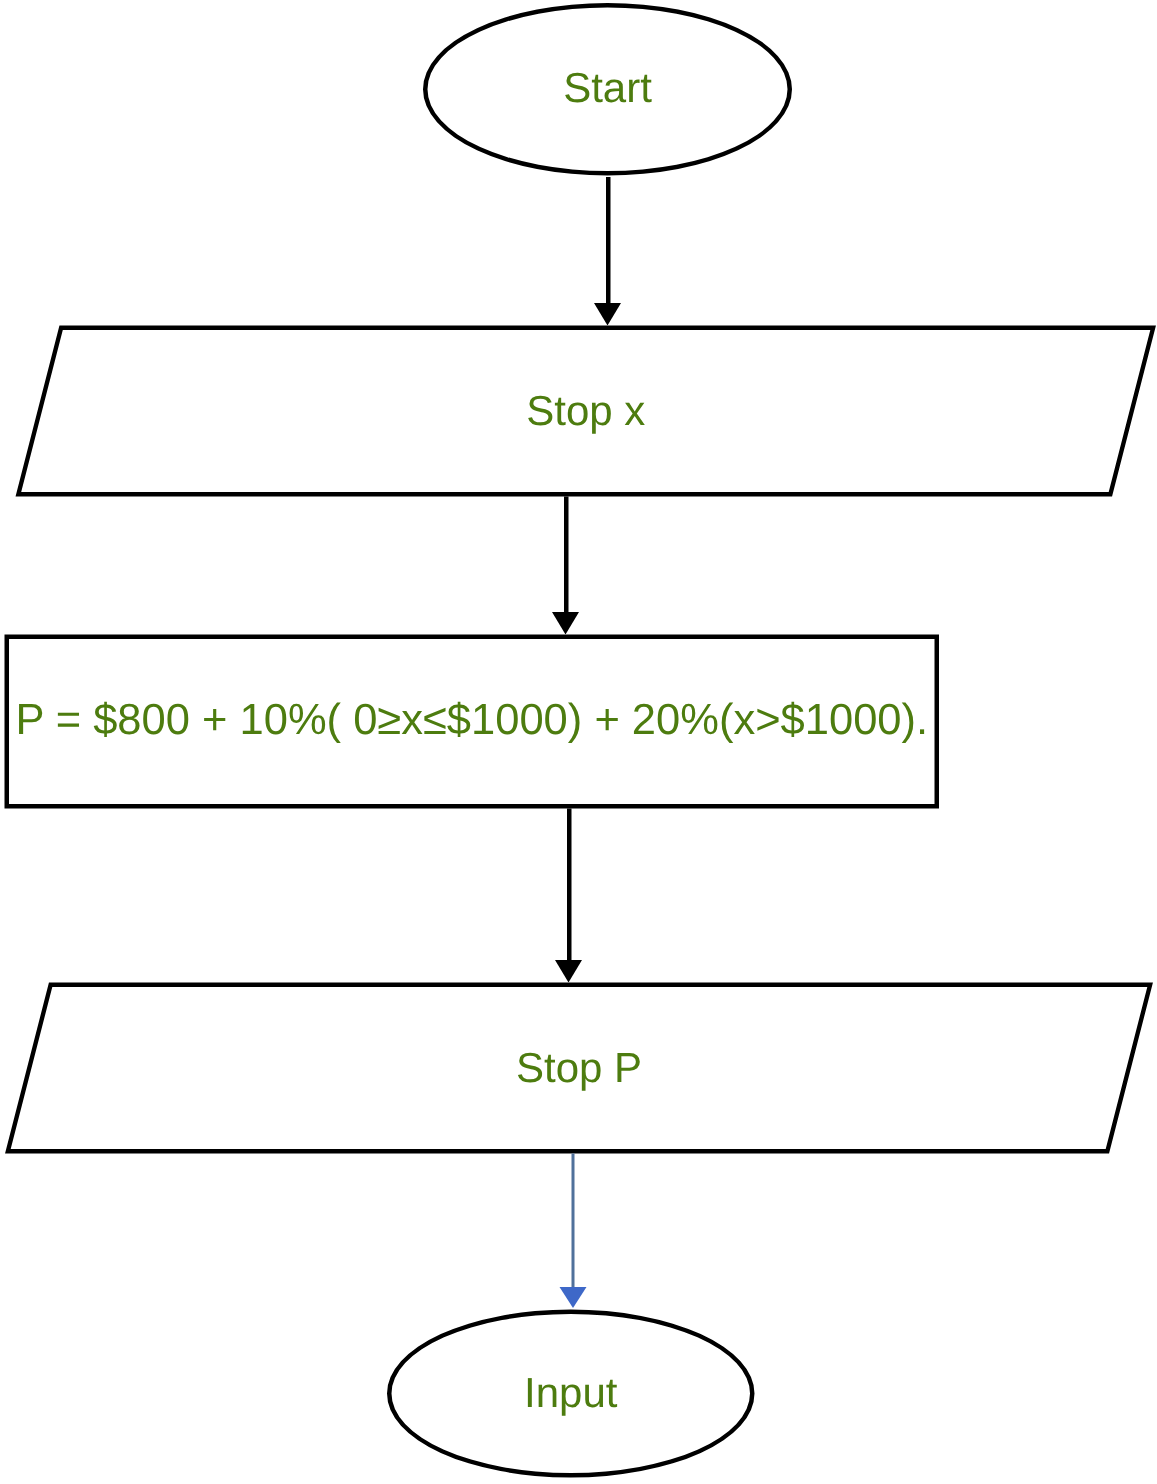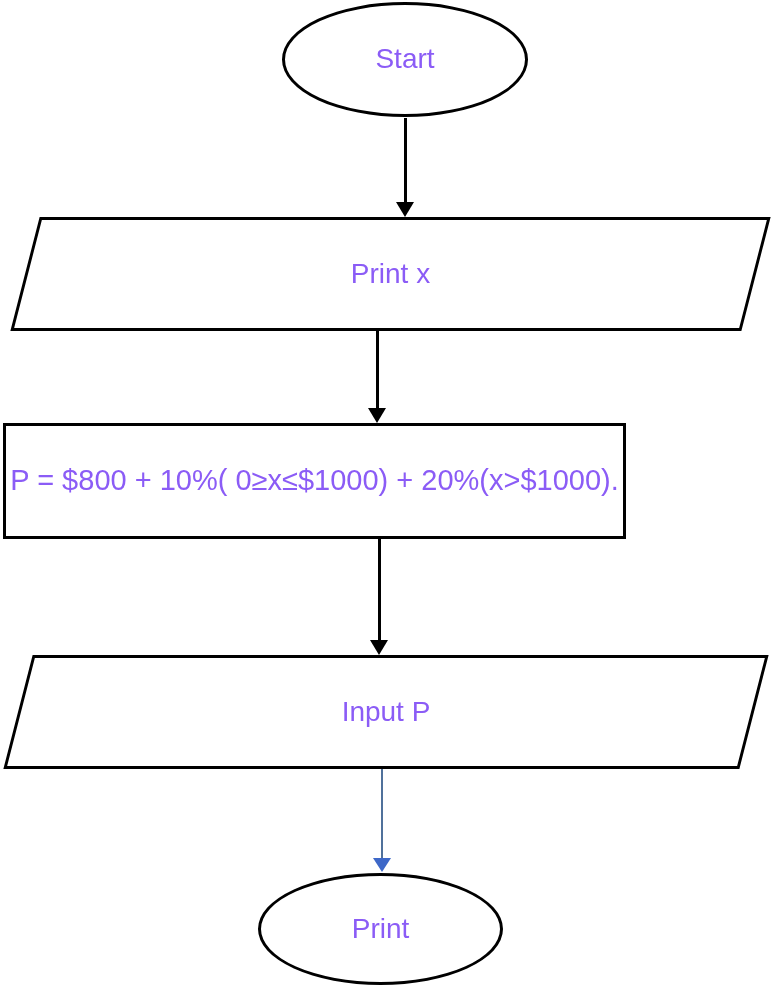--- a/index.html
+++ b/index.html
@@ -12,21 +12,21 @@
     width: 771px;
     height: 989px;
     background: #ffffff;
     font-family: "Liberation Sans", sans-serif;
     color: #0a0a0a;
     overflow: hidden;
   }
   .node-label {
     font-size: 28px;
     line-height: 1.1;
-    color: #8b5cf6;
+    color: #4d7c0f;
     white-space: nowrap;
   }
   
   .ellipse {
     position: absolute;
     border: 3px solid #000000;
     border-radius: 50%;
     box-sizing: border-box;
     display: flex;
     align-items: center;
@@ -97,38 +97,38 @@
 
   <div class="ellipse ellipse-start">
     <span class="node-label">Start</span>
   </div>
 
   <div class="arrow-stem stem-1" style="background-color: rgb(0, 0, 0);"></div>
   <div class="arrow-head head-1" style="border-top-color: rgb(0, 0, 0);"></div>
 
   <div class="parallelogram para-input"></div>
   <div class="para-label-overlay overlay-input">
-    <span class="node-label">Print x</span>
+    <span class="node-label">Stop x</span>
   </div>
 
   <div class="arrow-stem stem-2" style="background-color: rgb(0, 0, 0);"></div>
   <div class="arrow-head head-2" style="border-top-color: rgb(0, 0, 0);"></div>
 
   <div class="process-rect">
     <span class="node-label">P = $800 + 10%( 0≥x≤$1000) + 20%(x&gt;$1000).</span>
   </div>
 
   <div class="arrow-stem stem-3" style="background-color: rgb(0, 0, 0);"></div>
   <div class="arrow-head head-3" style="border-top-color: rgb(0, 0, 0);"></div>
 
   <div class="parallelogram para-print"></div>
   <div class="para-label-overlay overlay-print">
-    <span class="node-label">Input P</span>
+    <span class="node-label">Stop P</span>
   </div>
 
   <div class="arrow-stem stem-4" style="background-color: rgb(80, 113, 155);"></div>
   <div class="arrow-head head-4" style="border-top-color: rgb(62, 104, 200);"></div>
 
   <div class="ellipse ellipse-stop">
-    <span class="node-label">Print</span>
+    <span class="node-label">Input</span>
   </div>
 
 </div>
 
 </body></html>

